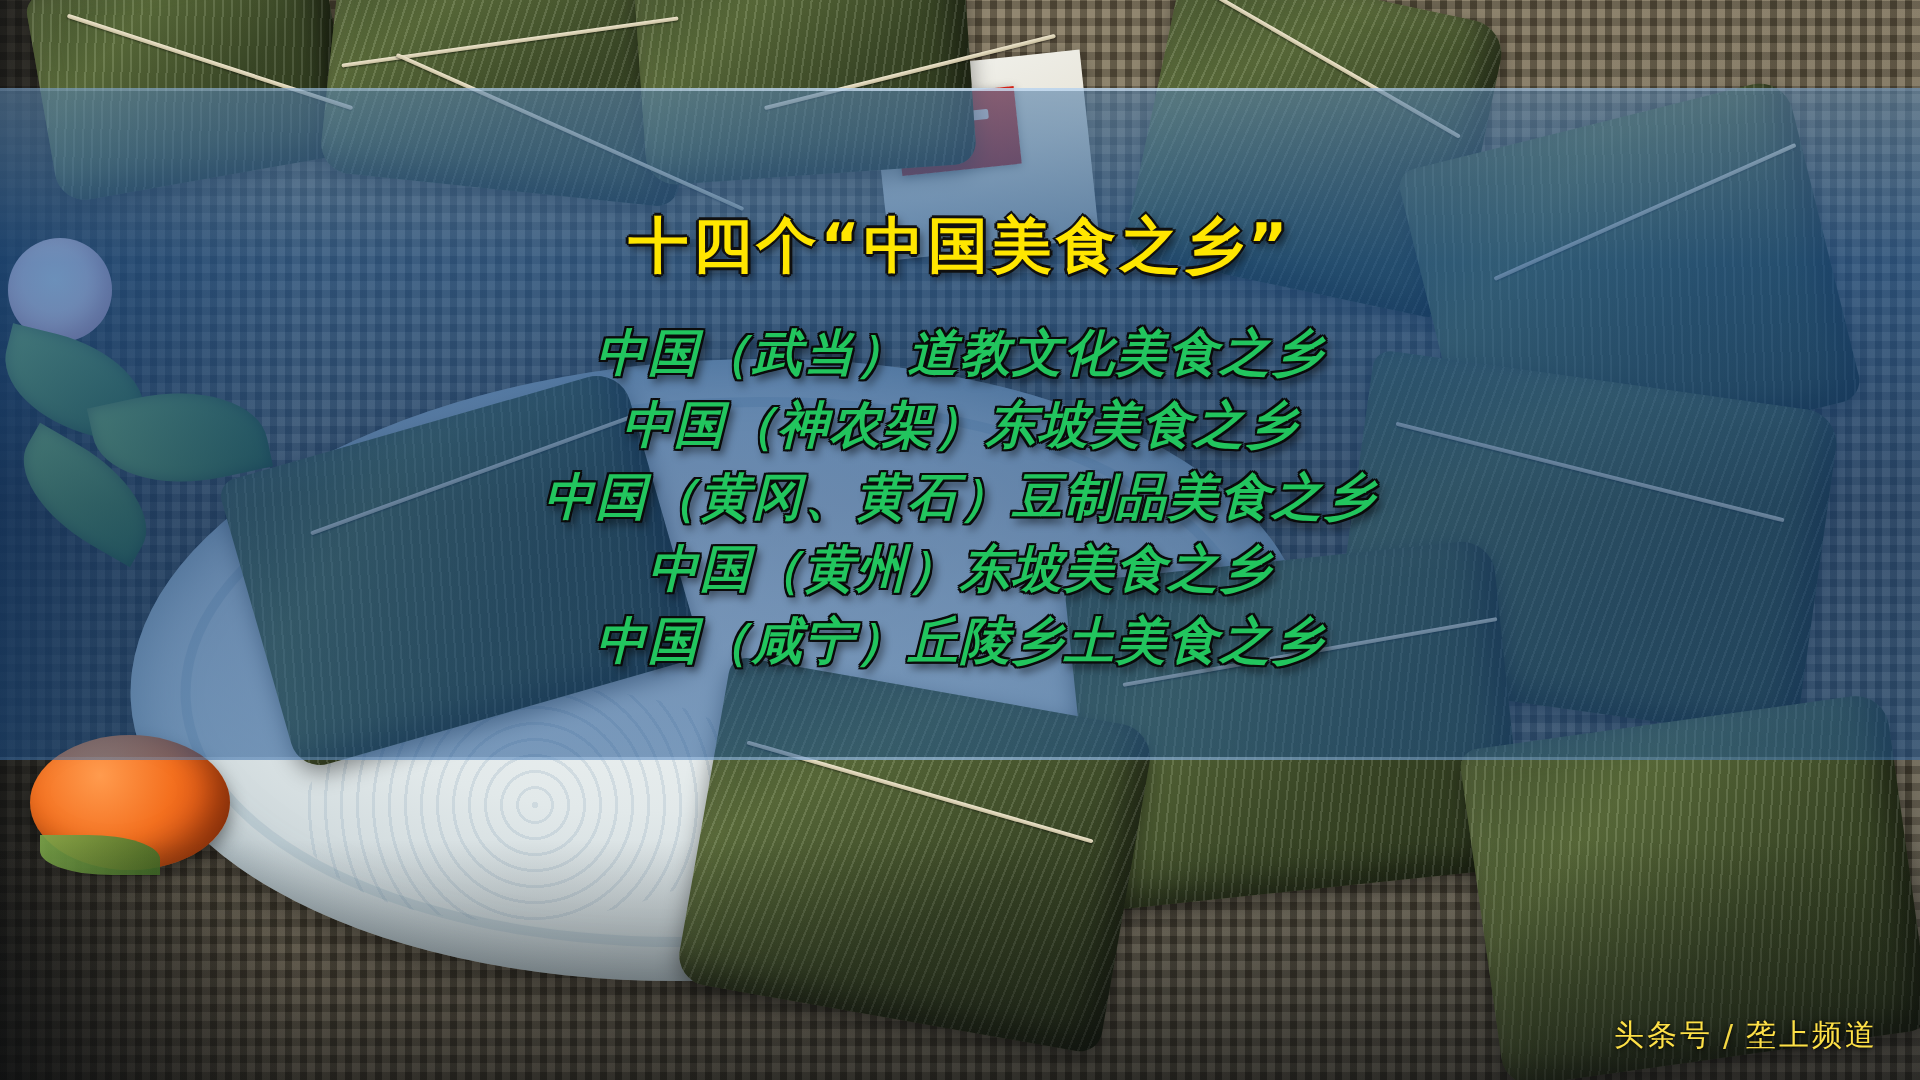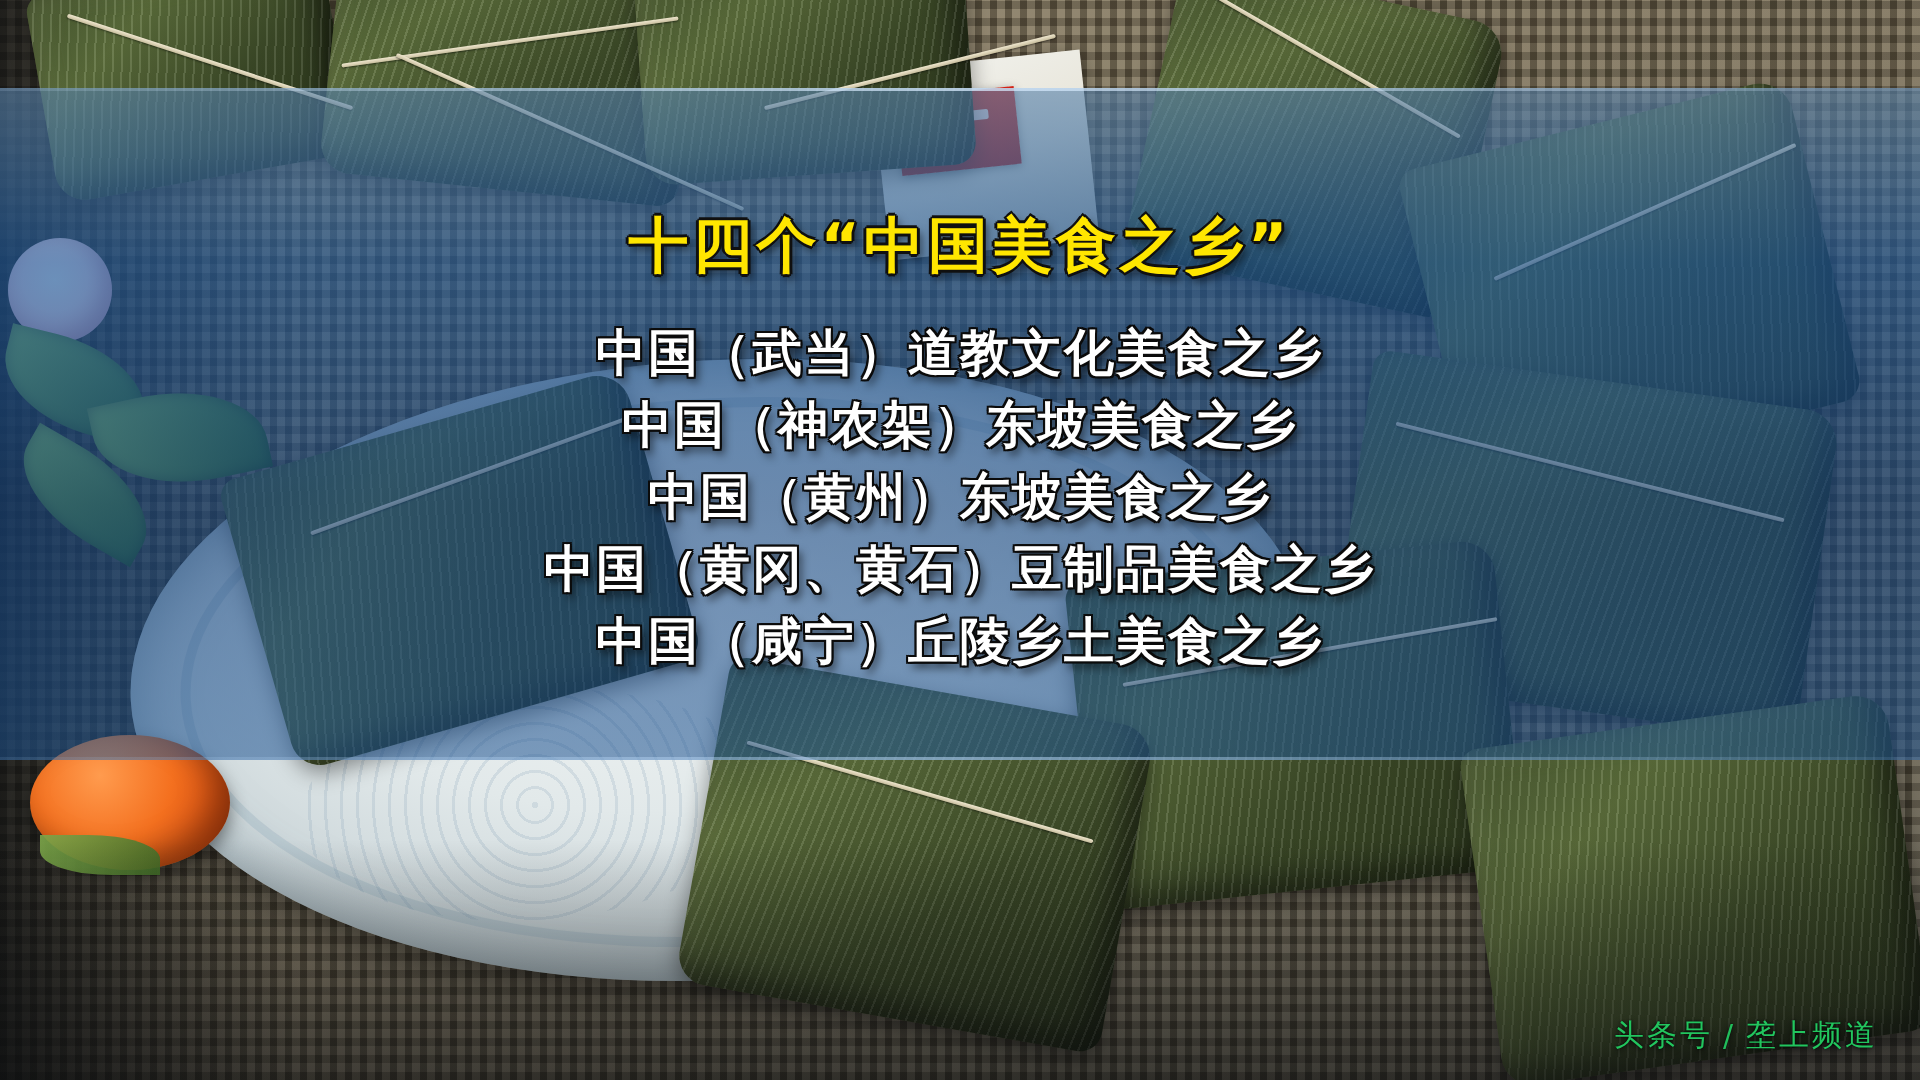--- a/index.html
+++ b/index.html
@@ -91,29 +91,29 @@
 
   .title { margin-top:86px;
            font-size:60px; font-weight:bold; letter-spacing:4px;
            color:#ffe600;
            -webkit-text-stroke:3px #121212;
            paint-order: stroke fill;
            text-shadow: 0 3px 0 #101010, 3px 0 0 #101010, -3px 0 0 #101010, 0 -3px 0 #101010, 4px 5px 8px rgba(0,0,0,.6);
            white-space:nowrap; }
 
   .lines { margin-top:34px; display:flex; flex-direction:column; gap:8px; align-items:center; }
-  .line { font-size:50px; font-weight:bold; color:#ffffff; letter-spacing:2px;
+  .line { font-size:50px; font-weight:bold; color:#22c55e; letter-spacing:2px;
           white-space:nowrap; line-height:1.28;
           text-shadow: 2px 0 0 #0b0b0b, -2px 0 0 #0b0b0b, 0 2px 0 #0b0b0b, 0 -2px 0 #0b0b0b,
                        2px 2px 0 #0b0b0b, -2px 2px 0 #0b0b0b, 2px -2px 0 #0b0b0b, -2px -2px 0 #0b0b0b,
-                       4px 6px 9px rgba(0,0,0,.65); }
+                       4px 6px 9px rgba(0,0,0,.65); font-style: italic; }
 
   
   .watermark { position:absolute; right:42px; bottom:24px;
-               font-size:30px; color:#22c55e; letter-spacing:3px; font-weight:normal;
+               font-size:30px; color:#fde047; letter-spacing:3px; font-weight:normal;
                text-shadow:0 2px 6px rgba(0,0,0,.85), 0 0 2px rgba(0,0,0,.9);
                display:flex; align-items:center; gap:10px; }
   .wm-sep { opacity:.95; }
 </style>
 </head>
 <body>
 
 <div id="stage">
 
   <div class="photo">
@@ -163,22 +163,22 @@
   <div class="overlay"></div>
   <div class="overlay-top-line"></div>
   <div class="overlay-bot-line"></div>
 
   <div class="caption">
     <div class="title">十四个“中国美食之乡”</div>
 
     <div class="lines">
       <div class="line">中国（武当）道教文化美食之乡</div>
       <div class="line">中国（神农架）东坡美食之乡</div>
+      <div class="line">中国（黄冈、黄石）豆制品美食之乡</div>
       <div class="line">中国（黄州）东坡美食之乡</div>
-      <div class="line">中国（黄冈、黄石）豆制品美食之乡</div>
       <div class="line">中国（咸宁）丘陵乡土美食之乡</div>
     </div>
   </div>
 
   <div class="watermark">
     <span>头条号</span>
     <span class="wm-sep">/</span>
     <span>垄上频道</span>
   </div>
 

